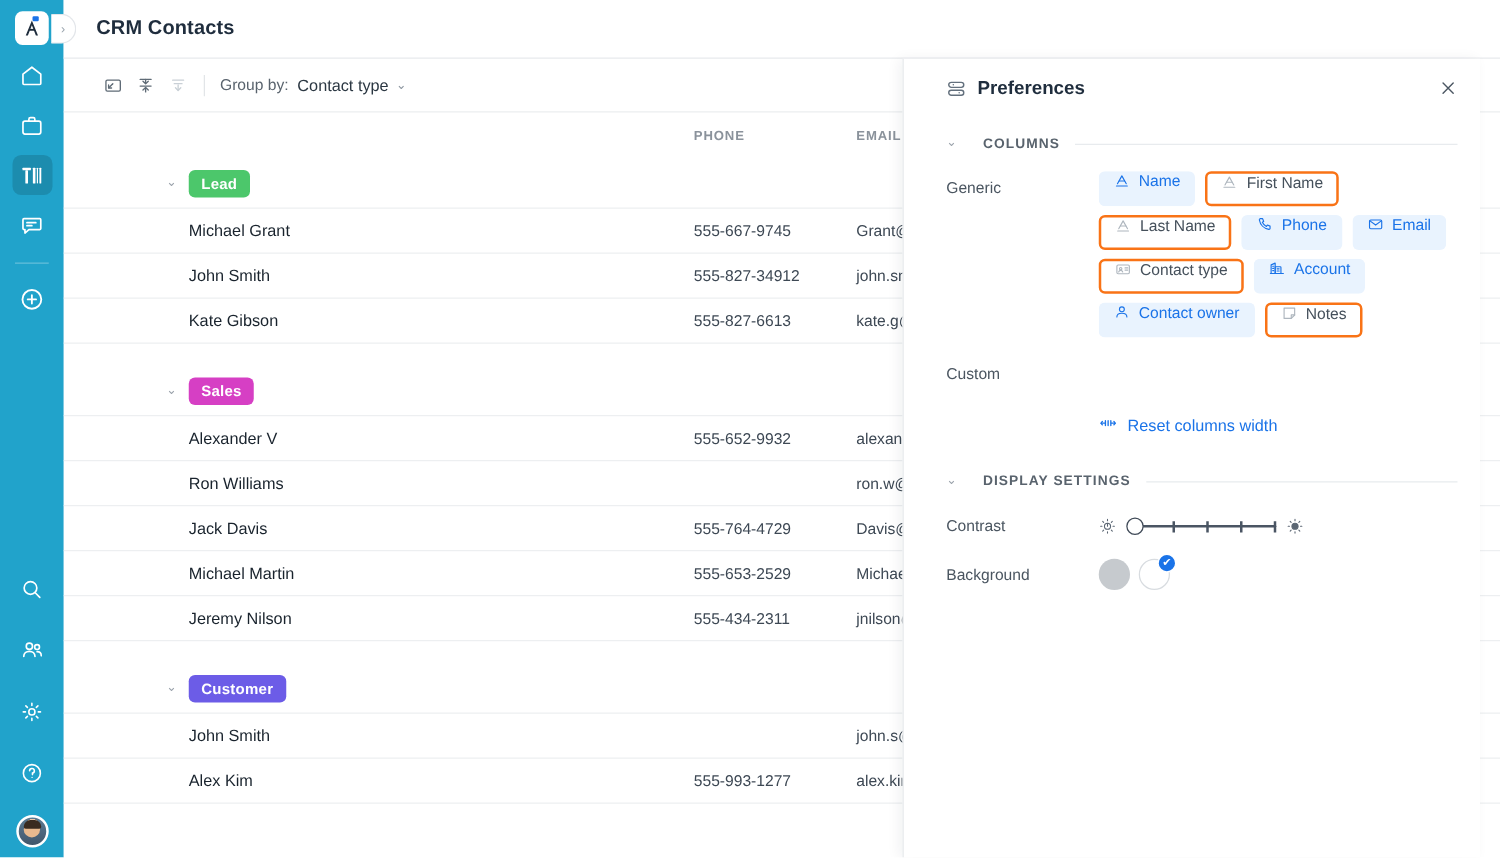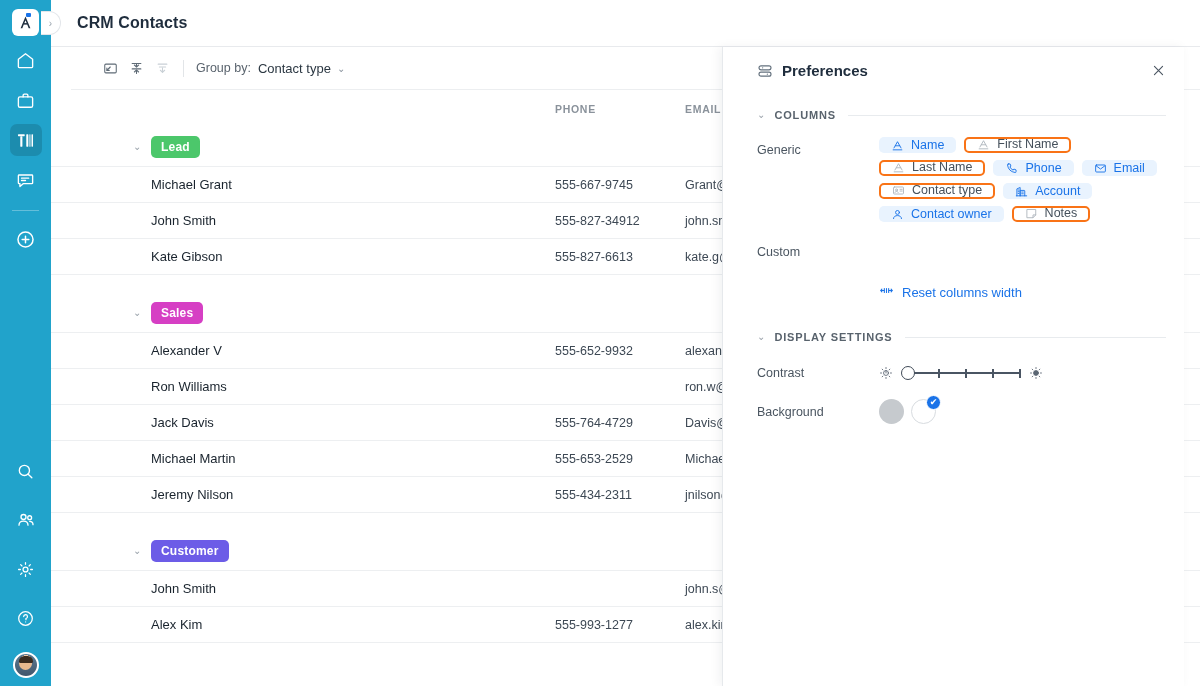--- a/index.html
+++ b/index.html
@@ -80,21 +80,20 @@
     background: #fff;
     display: flex; align-items: center; justify-content: center;
     color: #9aa4ae; font-size: 10px;
     z-index: 5;
   }
 
   .toolbar {
     height: 43px; display: flex; align-items: center;
     padding-left: 26px; gap: 0px;
     border-bottom: 1px solid #eceef0;
-    margin-left: 20px;
   }
   .tb-icon {
     width: 26px; height: 24px; display: flex; align-items: center; justify-content: center;
     color: #5f6b76;
   }
   .tb-icon.dim { color: #c9d0d6; }
   .tb-div { width: 1px; height: 17px; background: #e2e5e8; margin: 0 12px 0 8px; }
   .tb-label { font-size: 12.5px; color: #59636d; }
   .tb-value { font-size: 13px; color: #2b3742; margin-left: 7px; display: flex; align-items: center; gap: 6px; }
   .tb-caret { color: #8a949e; font-size: 10px; }
@@ -146,29 +145,29 @@
   .panel-head .ph-icon { color: #63707d; display: flex; margin-right: 9px; }
   .panel-title { font-size: 15px; font-weight: bold; color: #1f2d3d; }
   .panel-close {
     position: absolute; right: 16px; top: 50%; margin-top: -10px;
     width: 20px; height: 20px; color: #4b5662;
     display: flex; align-items: center; justify-content: center;
   }
 
   .sec-head { display: flex; align-items: center; padding: 0 18px; height: 24px; margin-top: 9px; }
   .sec-caret { color: #9aa2ab; font-size: 10px; margin-right: 9px; line-height: 1; }
-  .sec-title { font-size: 11px; font-weight: bold; letter-spacing: .85px; color: #59636d; white-space: nowrap; }
+  .sec-title { font-size: 11px; font-weight: bold; letter-spacing: .85px; color: #59636d; white-space: nowrap; margin-left: 12px; }
   .sec-rule { flex: 1 1 auto; height: 1px; background: #e8ebee; margin-left: 12px; }
 
   .pref-row { display: flex; padding: 0 18px; margin-top: 10px; }
   .pref-label { width: 122px; flex: 0 0 122px; font-size: 12.5px; color: #4a5560; padding-top: 6px; }
   .chips { display: flex; flex-wrap: wrap; gap: 7px 8px; }
   .chip {
-    display: inline-flex; align-items: flex-end; gap: 7px;
-    height: 16px; padding: 0 11px; border-radius: 5px;
+    display: inline-flex; align-items: flex-start; gap: 7px;
+    height: 28px; padding: 0 11px; border-radius: 5px;
     font-size: 12.5px; white-space: nowrap;
   }
   .chip.on  { background: #e9f3fe; color: #1a73e8; border: 1px solid transparent; }
   .chip.off { background: #ffffff; color: #45505b; border: 2px solid #f97316; }
   .chip .ci { display: flex; align-items: center; }
   .chip.on .ci  { color: #1a73e8; }
   .chip.off .ci { color: #aeb6be; }
 
   .custom-row { padding: 0 18px; margin-top: 20px; }
   .custom-label { font-size: 12.5px; color: #4a5560; }

